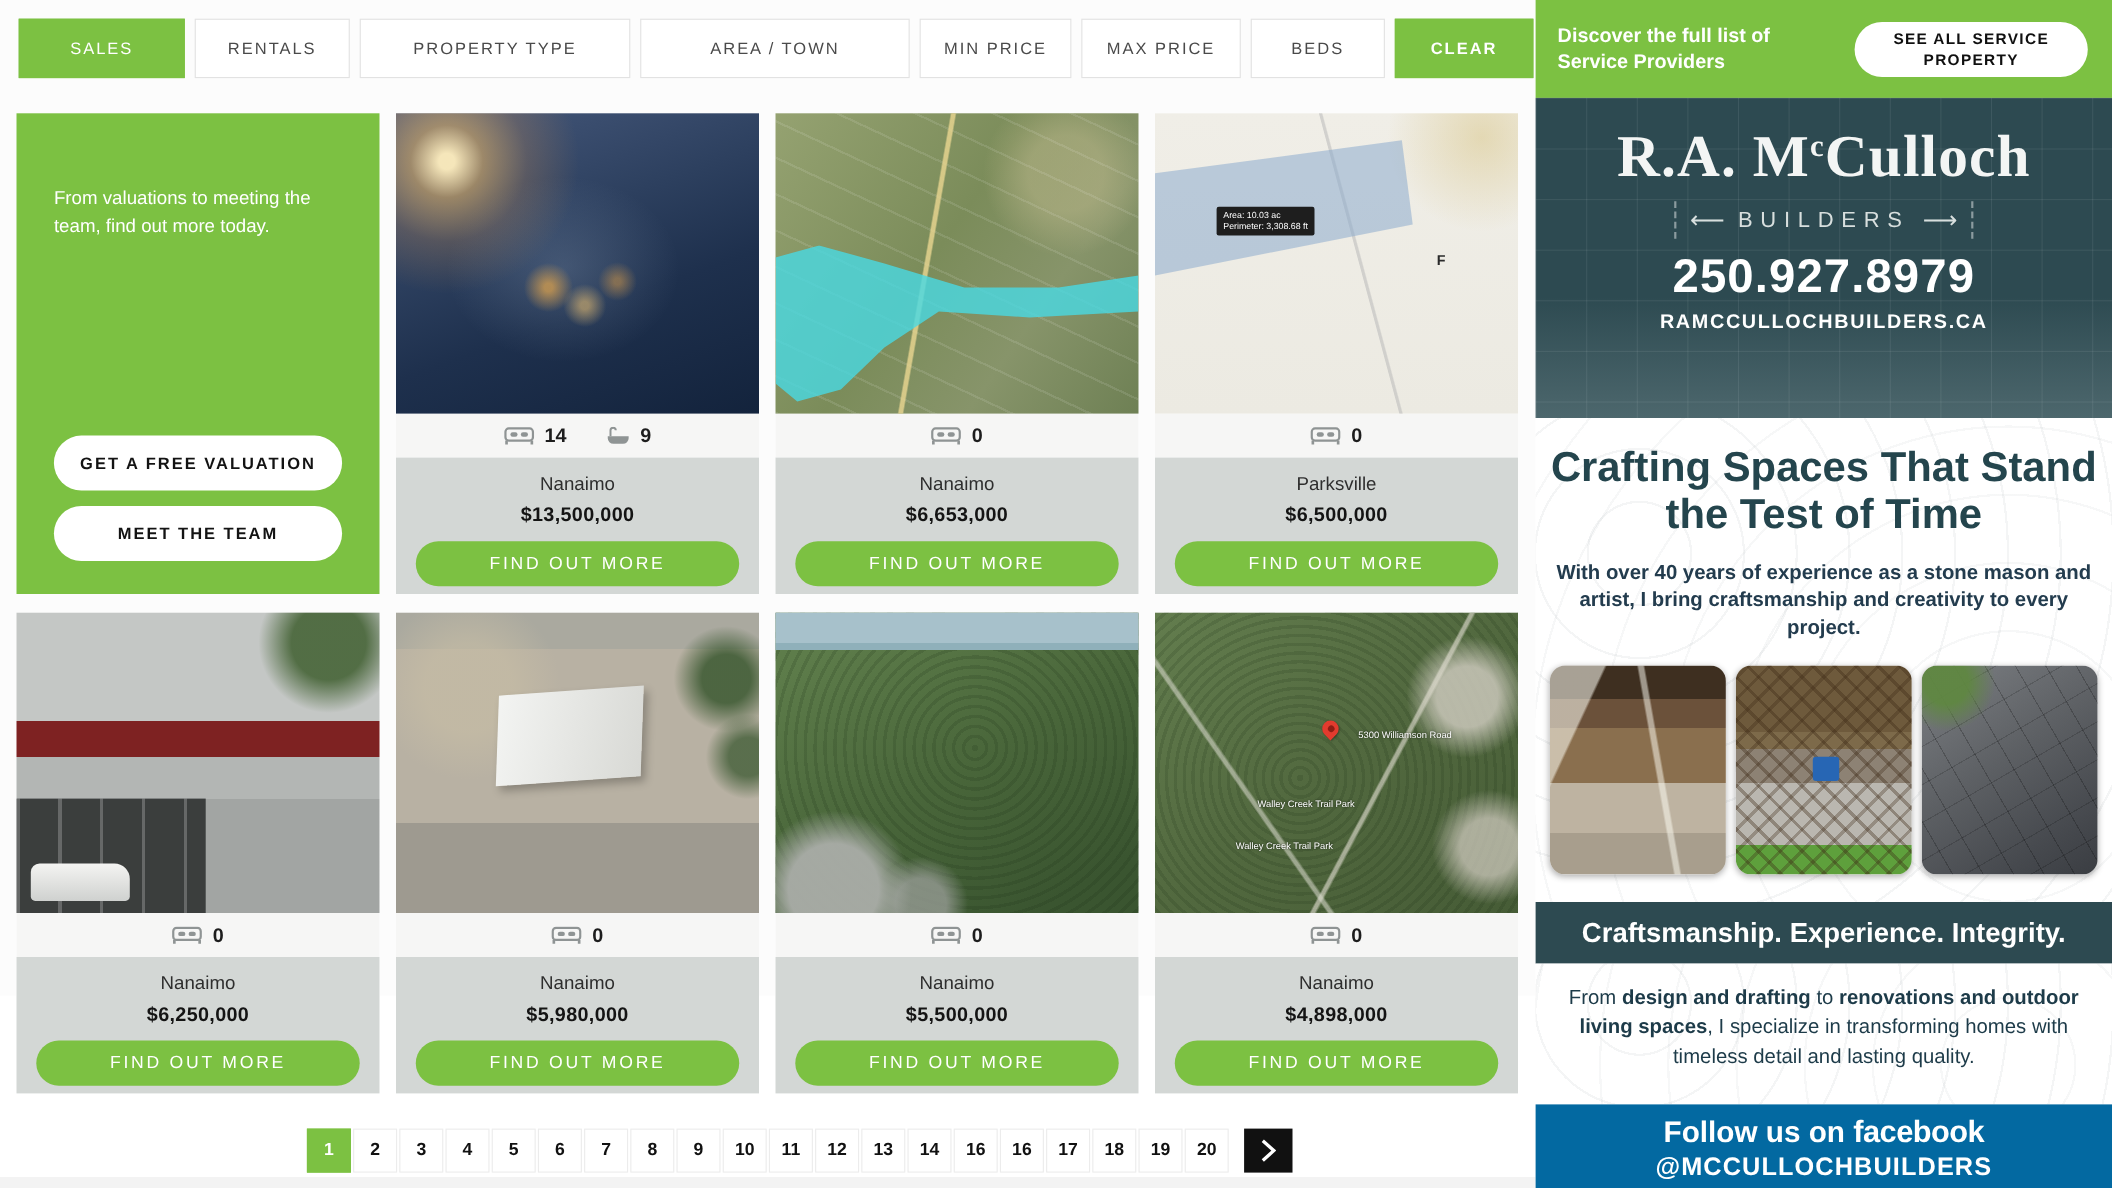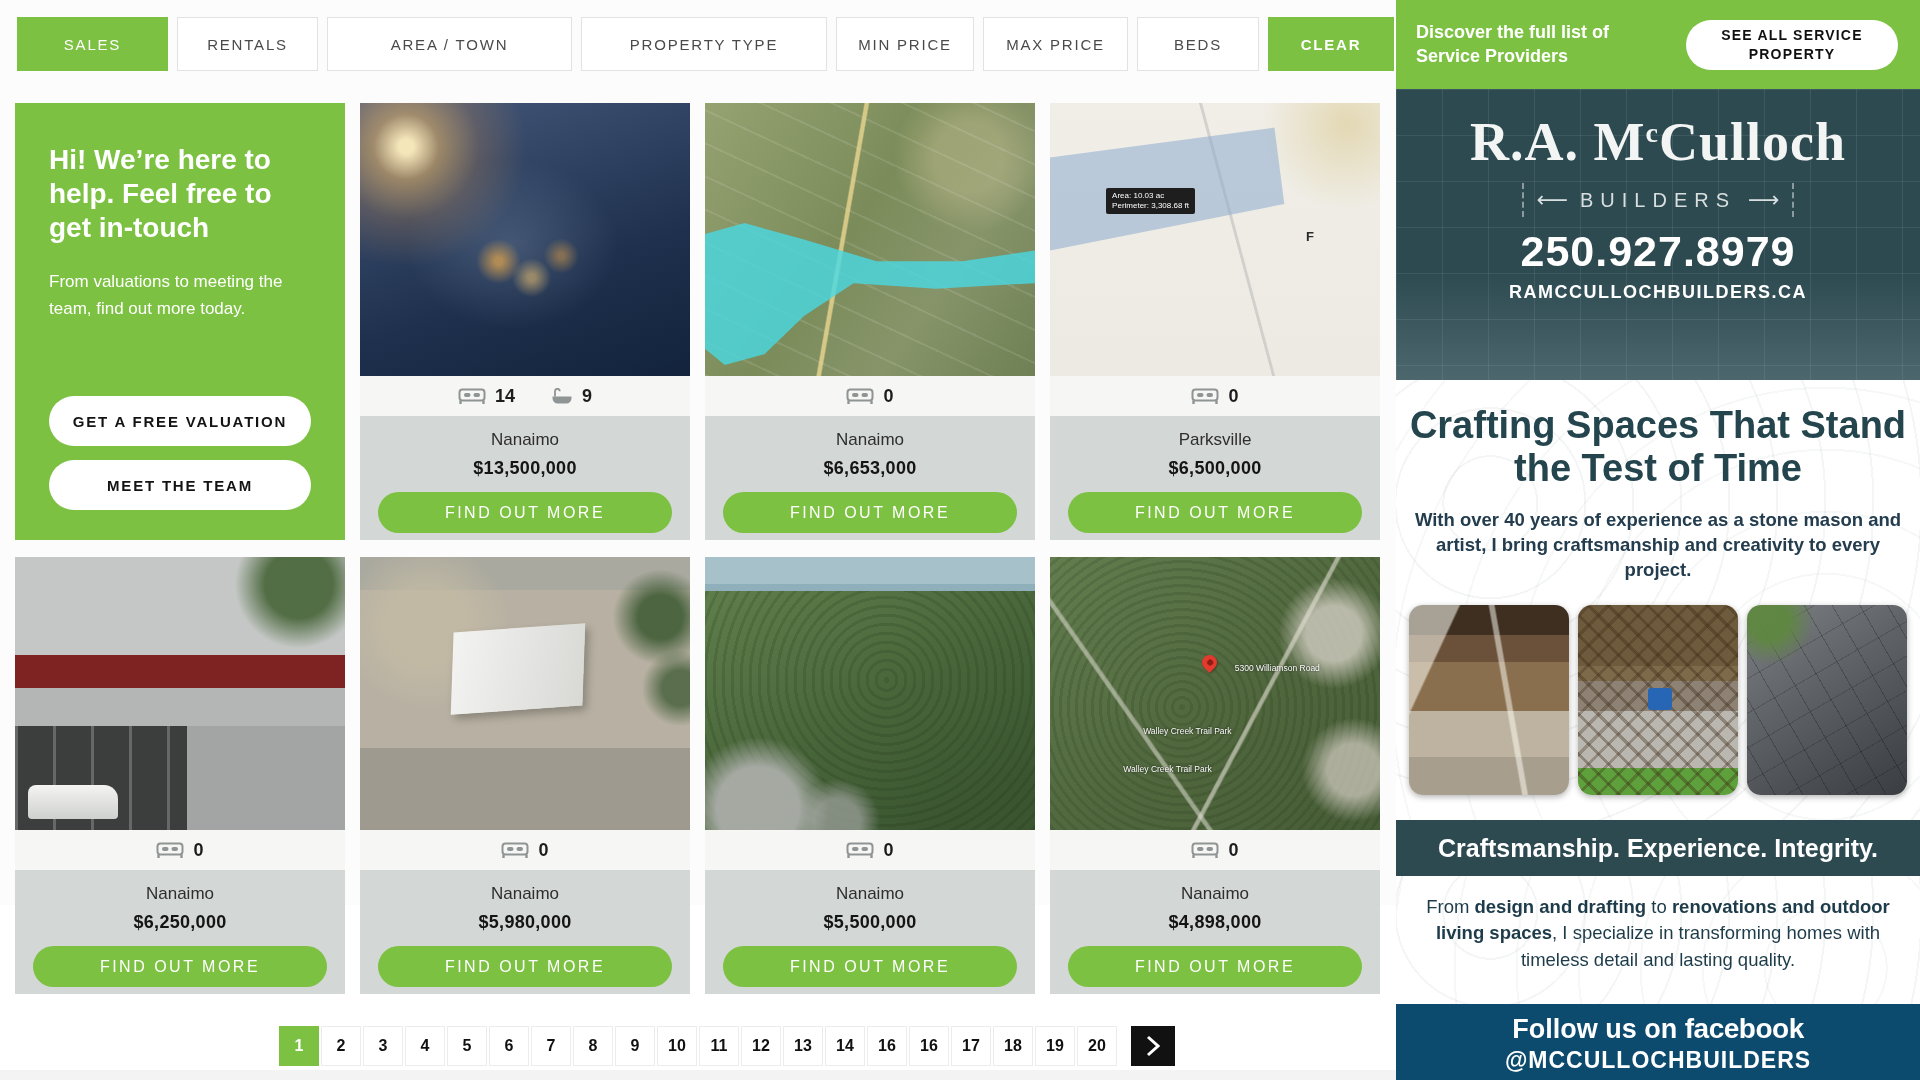--- a/index.html
+++ b/index.html
@@ -177,47 +177,46 @@
   .photo-3{background:
     radial-gradient(circle at 14% 8%, rgba(95,135,65,.95) 0 9%, transparent 20%),
     repeating-linear-gradient(60deg, rgba(0,0,0,.22) 0 1px, transparent 1px 24px),
     repeating-linear-gradient(-30deg, rgba(0,0,0,.16) 0 1px, transparent 1px 30px),
     linear-gradient(145deg,#7d8084 0%,#5d6064 45%,#46494e 80%,#3a3d42);}
 
   .tagline-bar{height:56px;background:var(--teal);color:#fff;display:flex;align-items:center;
     justify-content:center;font-size:25px;font-weight:800;}
   .ad-body{height:128px;text-align:center;padding:18px 20px 0;background-color:#fff;
     font-size:18.5px;color:#1d3b49;line-height:1.42;}
-  .fb-bar{height:76px;background:#0c4a6e;color:#fff;text-align:center;padding-top:9px;}
+  .fb-bar{height:76px;background:#0369a1;color:#fff;text-align:center;padding-top:9px;}
   .fb1{font-size:27px;font-weight:700;}
   .fb-brand{font-size:28px;font-weight:700;letter-spacing:-.5px;}
   .fb2{font-size:23px;font-weight:700;letter-spacing:1px;margin-top:2px;}
 </style>
 </head>
 <body>
 
 <div class="page">
 
   <div class="main">
 
     <div class="filterbar">
       <button class="fbtn w-sales active">SALES</button>
       <button class="fbtn w-rentals">RENTALS</button>
+      <button class="fbtn w-ptype">PROPERTY TYPE</button>
       <button class="fbtn w-area">AREA / TOWN</button>
-      <button class="fbtn w-ptype">PROPERTY TYPE</button>
       <button class="fbtn w-min">MIN PRICE</button>
       <button class="fbtn w-max">MAX PRICE</button>
       <button class="fbtn w-beds">BEDS</button>
       <button class="fbtn w-clear clear">CLEAR</button>
     </div>
 
     <div class="grid">
 
       <div class="help-panel">
-        <h2>Hi! We’re here to help. Feel free to get in-touch</h2>
         <p>From valuations to meeting the team, find out more today.</p>
         <button class="pill first">GET A FREE VALUATION</button>
         <button class="pill">MEET THE TEAM</button>
       </div>
 
       <div class="card">
         <div class="card-img img-1"></div>
         <div class="stats">
           <span class="stat">
             <svg width="28" height="17" viewBox="0 0 28 17">

